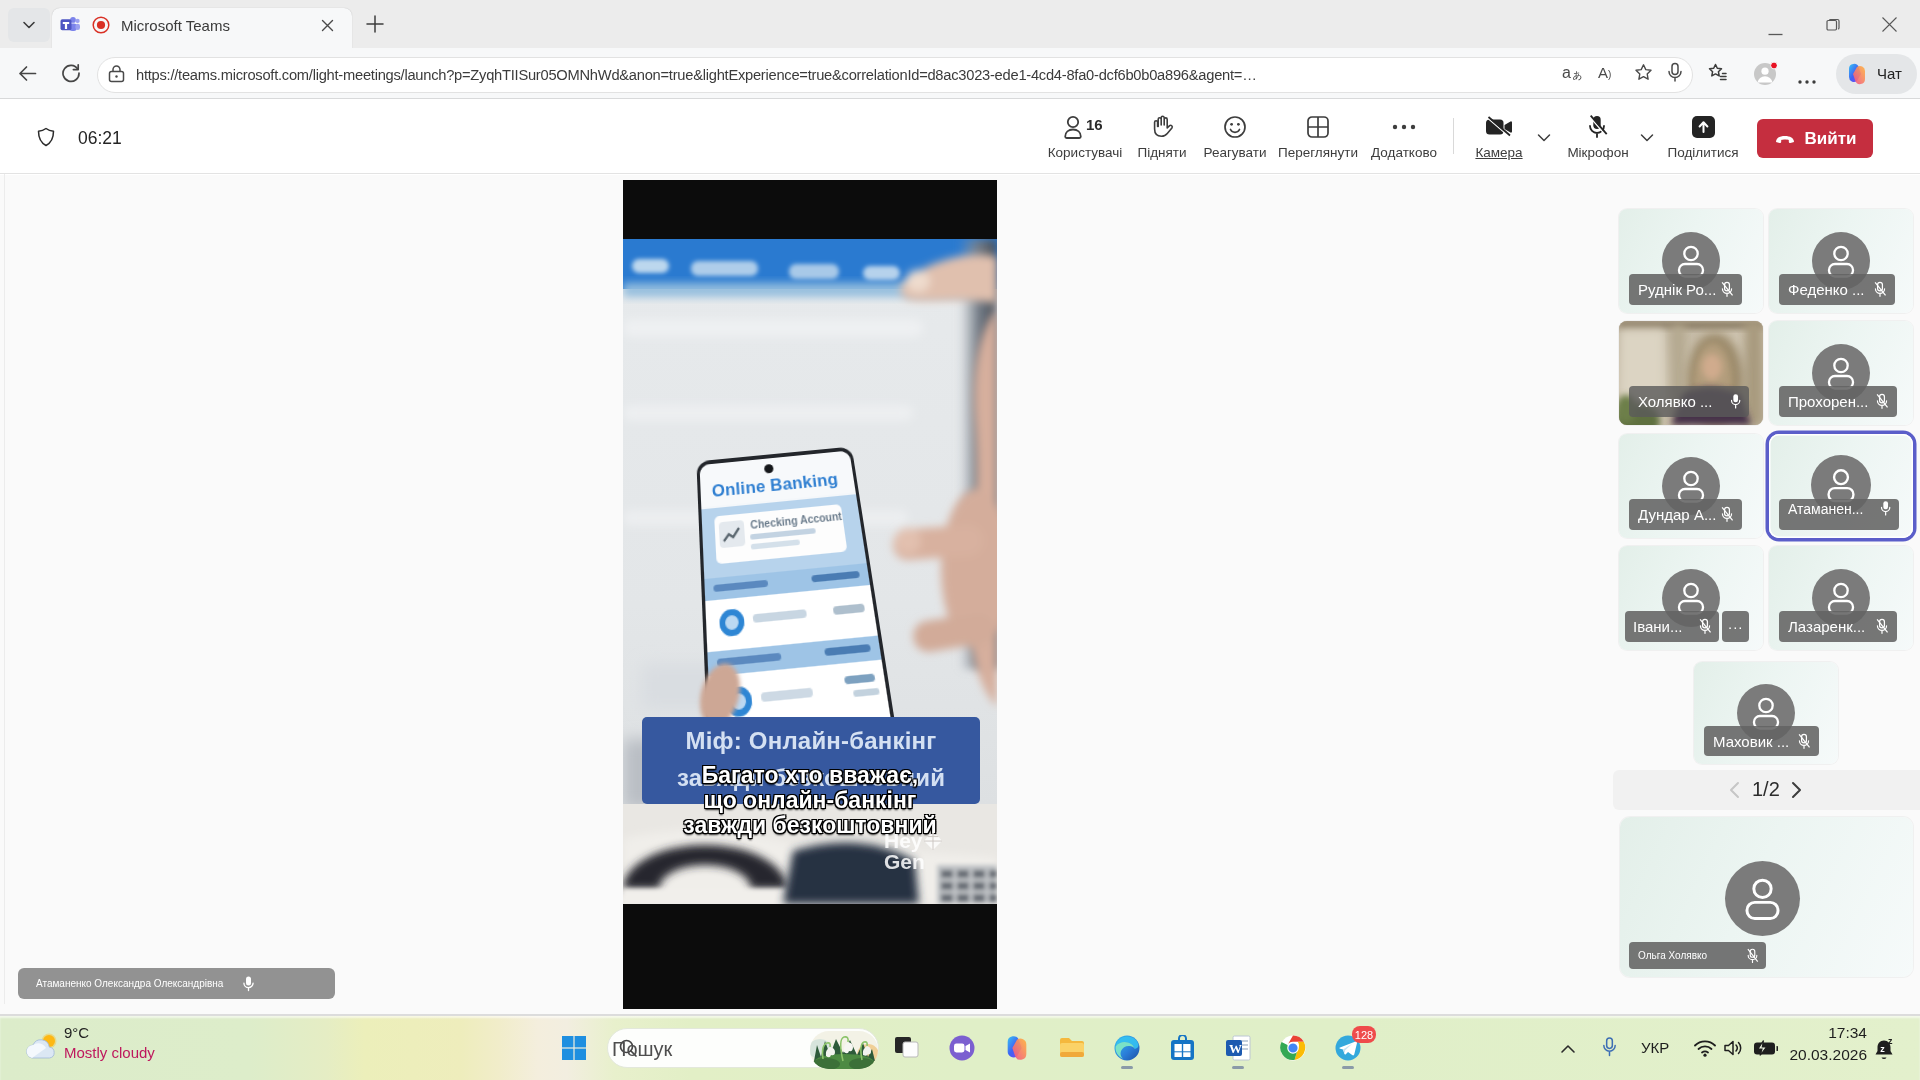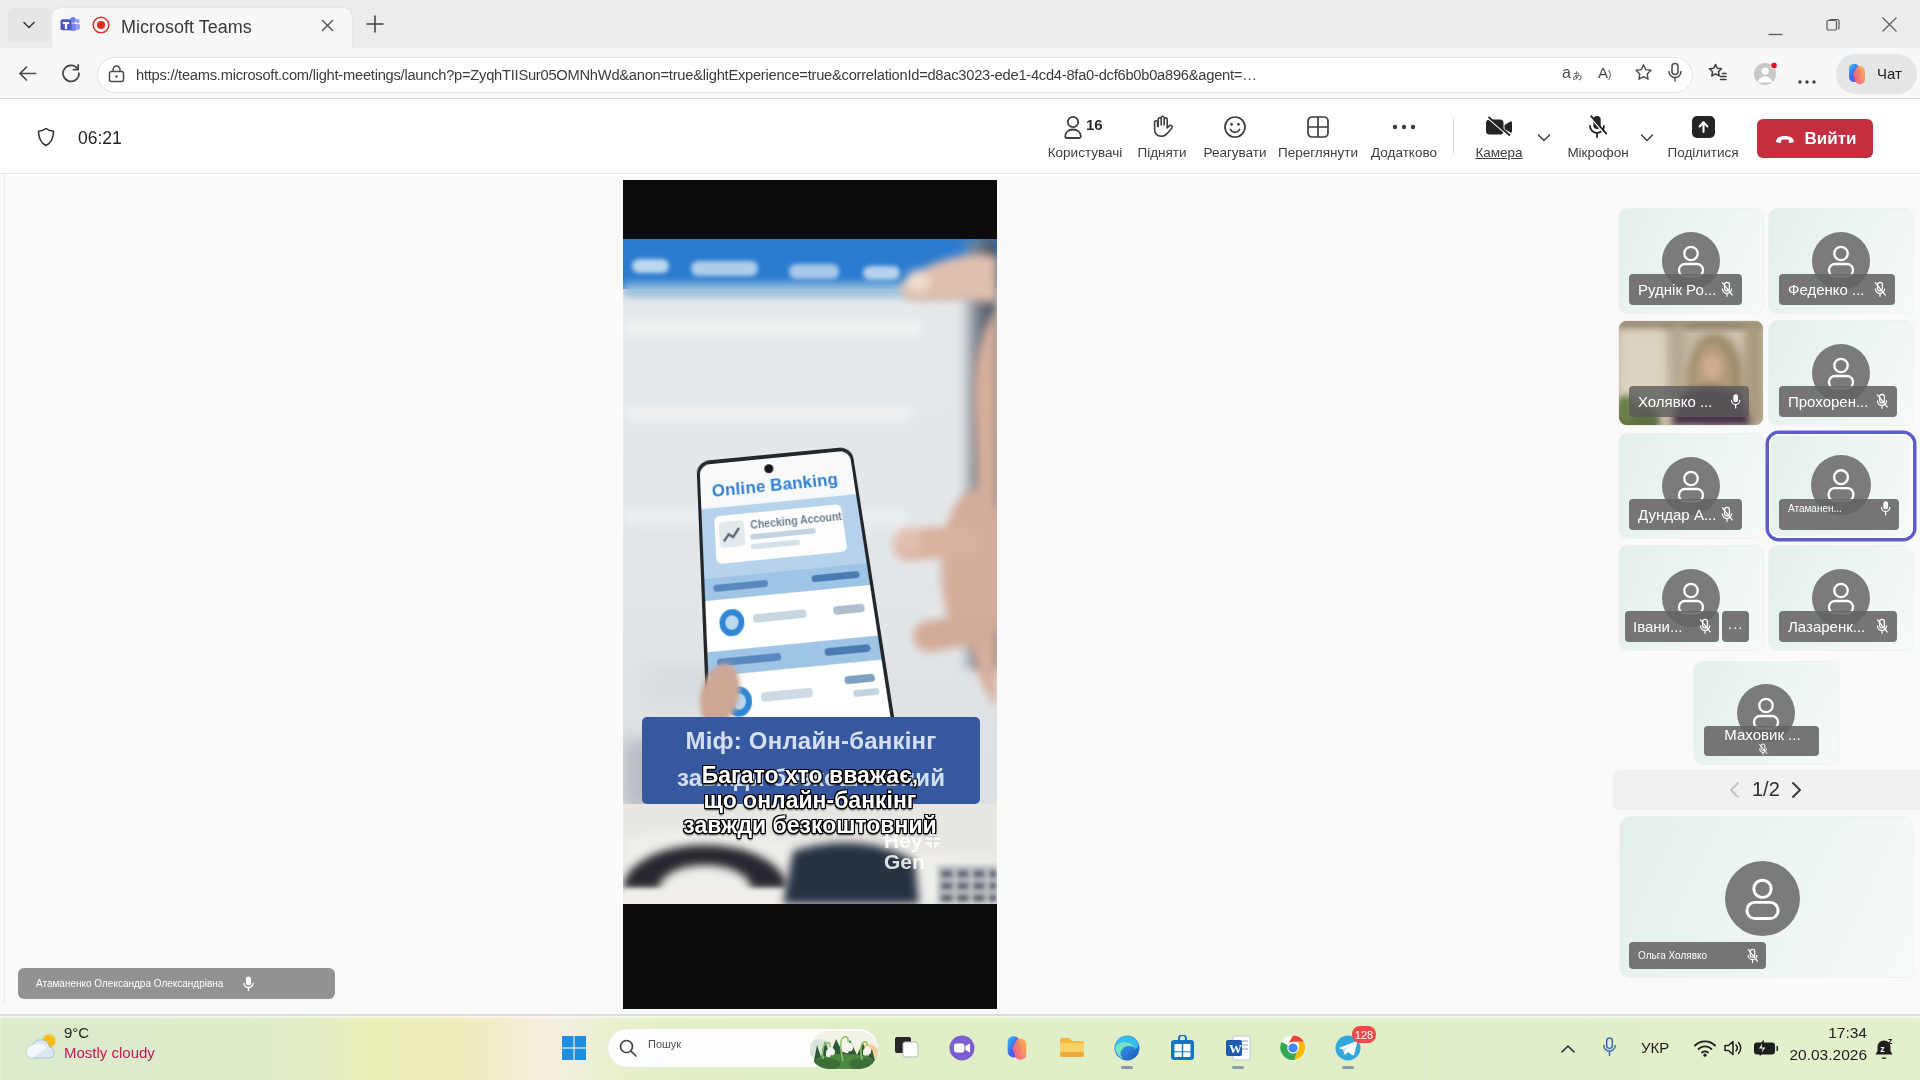--- a/index.html
+++ b/index.html
@@ -7,21 +7,21 @@
 body { font-family:"Liberation Sans", sans-serif; position:relative; background:#fff; }
 #root { position:absolute; left:0; top:0; width:1920px; height:1080px; }
 .abs { position:absolute; }
 
 
 #tabstrip { position:absolute; left:0; top:0; width:1920px; height:48px; background:#ececec; }
 #navbar { position:absolute; left:0; top:48px; width:1920px; height:51px; background:#f7f8f9; border-bottom:1px solid #d8d9da; }
 #tab { position:absolute; left:52px; top:8px; width:300px; height:40px; background:#f7f8f9; border-radius:8px 8px 0 0; box-shadow:0 0 1px rgba(0,0,0,0.25); }
 #tabchev { position:absolute; left:8px; top:8px; width:42px; height:34px; background:#e4e6e8; border-radius:6px; display:flex; align-items:center; justify-content:center; }
 .ticon { position:absolute; }
-#tabtitle { position:absolute; left:121px; top:17px; font-size:18px; color:#3a3a3a; }
+#tabtitle { position:absolute; left:121px; top:17px; font-size:15px; color:#3a3a3a; }
 #addr { position:absolute; left:97px; top:57px; width:1596px; height:36px; background:#fff; border:1px solid #e2e2e2; border-radius:18px; }
 #url { position:absolute; left:136px; top:67px; font-size:14.7px; color:#3b3b3b; white-space:nowrap; letter-spacing:-0.25px; }
 
 
 #teamsbar { position:absolute; left:0; top:99px; width:1920px; height:75px; background:#fff; border-bottom:1px solid #e3e3e3; }
 #stage { position:absolute; left:0; top:175px; width:1920px; height:841px; background:#fafafa; }
 .tbtn { position:absolute; top:12px; text-align:center; color:#3d3d3d; }
 .tbtn .lbl { font-size:13.5px; color:#3d3d3d; display:block; margin-top:6px; }
 
 #exitbtn { position:absolute; left:1757px; top:119px; width:116px; height:39px; background:#c52e3f; border-radius:6px; color:#fff; display:flex; align-items:center; justify-content:center; gap:9px; font-size:17px; font-weight:bold; }
@@ -536,21 +536,21 @@
       </div>
   </div>
 
   <div class="tile" style="left:1769px; top:434px; box-shadow:0 0 0 1.5px #fff inset, 0 0 0 3.5px #5b5ec9; border-radius:10px;">
     <div class="avatar" style="left:42px; top:21px; width:60px; height:60px;">
       <svg width="60" height="60" viewBox="0 0 58 58">
           <circle cx="29" cy="21.5" r="6.7" fill="none" stroke="#fff" stroke-width="2.3"></circle>
           <rect x="17" y="32" width="24" height="12.5" rx="6" fill="none" stroke="#fff" stroke-width="2.3"></rect>
         </svg>
     </div>
-    <div class="nlabel" style="left:10px; top:65px; width:120px; height:31px; font-size:10px; padding:0 7px 12px 9px; justify-content:space-between;">
+    <div class="nlabel" style="left:10px; top:65px; width:120px; height:31px; font-size:14px; padding:0 7px 12px 9px; justify-content:space-between;">
         <span>Атаманен...</span>
         <svg width="13" height="17" viewBox="0 0 18 22">
           <rect x="6" y="1" width="6.5" height="11" rx="3.2" fill="#fff"></rect>
           <path d="M3.5 9.5 a5.7,5.7 0 0 0 11.4,0 M9.2 15.5 V20" fill="none" stroke="#fff" stroke-width="1.7" stroke-linecap="round"></path>
         </svg>
       </div>
   </div>
 
   <div class="tile" style="left:1619px; top:546px;">
     <div class="avatar" style="left:43px; top:23px; width:58px; height:58px;">
@@ -587,21 +587,21 @@
       </div>
   </div>
 
   <div class="tile" style="left:1694px; top:662px; height:102px;">
     <div class="avatar" style="left:43px; top:22px; width:58px; height:58px;">
       <svg width="58" height="58" viewBox="0 0 58 58">
           <circle cx="29" cy="21.5" r="6.7" fill="none" stroke="#fff" stroke-width="2.3"></circle>
           <rect x="17" y="32" width="24" height="12.5" rx="6" fill="none" stroke="#fff" stroke-width="2.3"></rect>
         </svg>
     </div>
-    <div class="nlabel" style="left:10px; top:64px; width:115px; height:30px; font-size:15px; padding:0 7px 0 9px; justify-content:space-between;flex-direction:column;">
+    <div class="nlabel" style="left:10px; top:64px; width:115px; height:30px; font-size:15px; padding:0 7px 0 9px; justify-content:space-between;">
         <span>Маховик ...</span>
         <svg width="16" height="17" viewBox="0 0 24 26">
           <rect x="8.3" y="2" width="7.4" height="13" rx="3.7" fill="none" stroke="#fff" stroke-width="1.9"></rect>
           <path d="M5 12 a7,7 0 0 0 14,0 M12 19 V23.5" fill="none" stroke="#fff" stroke-width="1.9" stroke-linecap="round"></path>
           <path d="M4.5 2 L20.5 22" stroke="#fff" stroke-width="1.9"></path>
         </svg>
       </div>
   </div>
 
   <div class="abs" style="left:1613px; top:770px; width:307px; height:40px; background:#f1f1f1; border-radius:6px 0 0 6px;">
@@ -654,21 +654,21 @@
       </svg>
   </div>
 
   <div class="ticon" style="left:607px; top:1028px; width:272px; height:40px; background:#fdfefc; border-radius:20px; border:1px solid #e3e8db;"></div>
   <div class="ticon" style="left:618px; top:1038px;">
     <svg width="20" height="20" viewBox="0 0 20 20">
         <circle cx="8.5" cy="8.5" r="6" fill="none" stroke="#444" stroke-width="1.7"></circle>
         <path d="M13 13 L18 18" stroke="#444" stroke-width="1.7" stroke-linecap="round"></path>
       </svg>
   </div>
-  <div class="ticon" style="left:648px; top:1038px; font-size:11px; color:#4e4e4e;">Пошук</div>
+  <div class="ticon" style="left:612px; top:1038px; font-size:20px; color:#4e4e4e;">Пошук</div>
   <div class="ticon" style="left:810px; top:1031px; width:68px; height:38px; border-radius:19px; overflow:hidden; background:#f3f2e6;">
     <svg width="68" height="38" viewBox="0 0 68 38">
       <ellipse cx="10" cy="18" rx="12" ry="10" fill="#d7e4dc"></ellipse>
       <ellipse cx="58" cy="24" rx="11" ry="11" fill="#f0cf96"></ellipse>
       <path d="M4 30 L7 14 L11 26 L15 10 L20 24 L26 8 L33 22 L40 9 L47 24 L53 12 L58 26 L62 18 L65 30 Z" fill="#2e5a3a"></path>
       <ellipse cx="34" cy="31" rx="30" ry="8" fill="#4c8a42"></ellipse>
       <ellipse cx="16" cy="33" rx="14" ry="6" fill="#3c7038"></ellipse>
       <ellipse cx="52" cy="33" rx="13" ry="6" fill="#3c7038"></ellipse>
       <path d="M13 28 Q11 14 17 12 Q21 11 20 16" fill="none" stroke="#8cc46a" stroke-width="1.6"></path>
       <path d="M33 30 Q28 8 34 6 Q39 5 38 11" fill="none" stroke="#8cc46a" stroke-width="1.6"></path>

